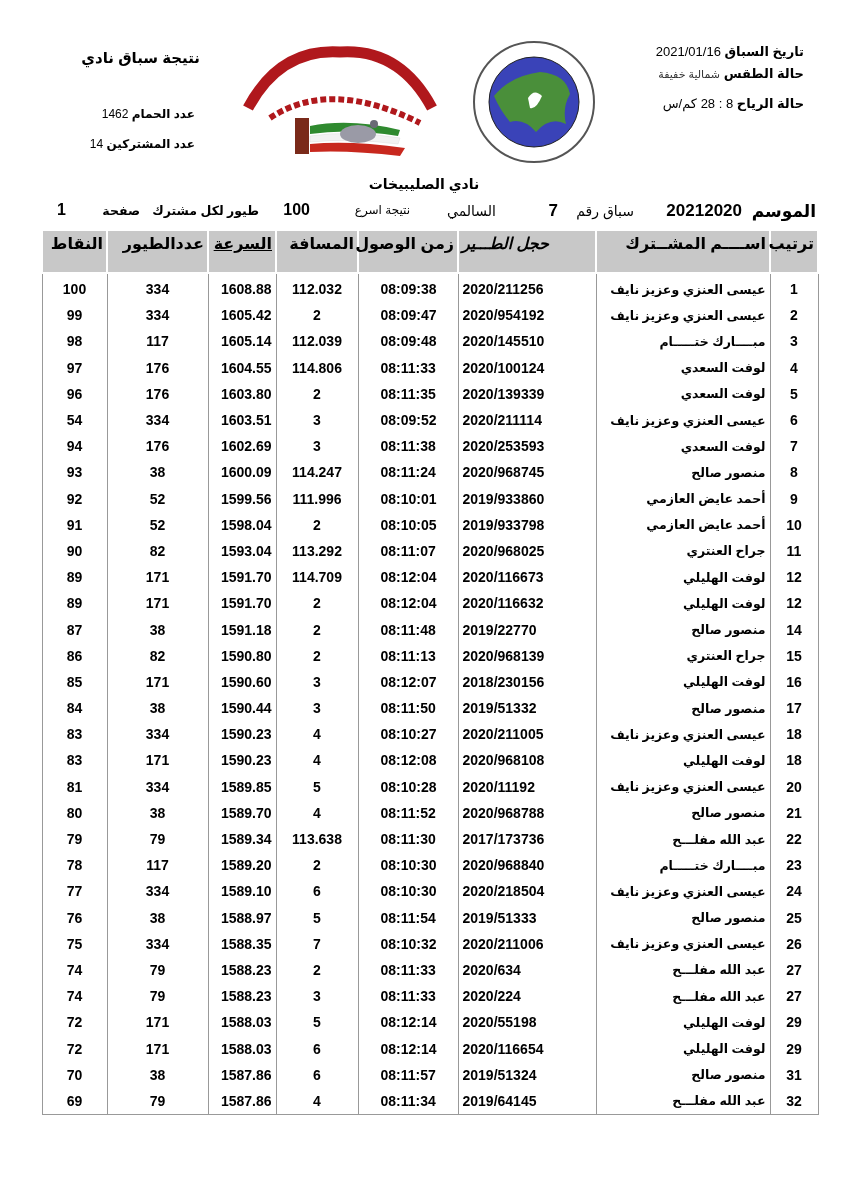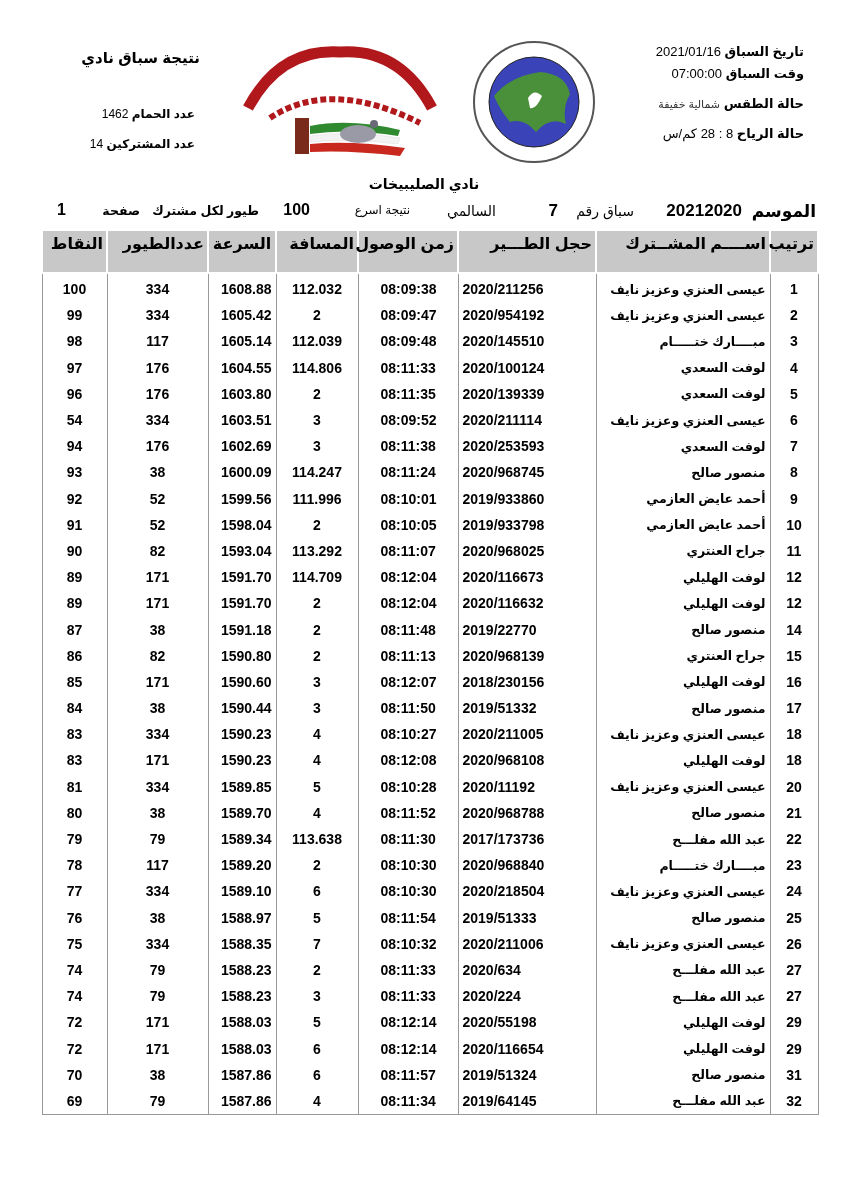--- a/index.html
+++ b/index.html
@@ -23,38 +23,34 @@
   .c-rank { text-align:center; }
   .c-name { text-align:right; font-size:12.5px !important; }
   .c-ring { text-align:left; }
   .c-time { text-align:left; padding-left:22px !important; }
   .c-dist { text-align:center; }
   .c-speed { text-align:right; }
   .c-birds { text-align:center; }
   .c-pts { text-align:center; }
   th.h-rank { text-align:center; }
   th.h-name { text-align:right; }
-  th.h-ring { text-align:right; }
+  th.h-ring { text-align:left;font-style:italic; }
   th.h-time { text-align:right; }
   th.h-dist { text-align:right; }
-  th.h-speed { text-align:center; }
+  th.h-speed { text-align:right;text-decoration:underline; }
   th.h-birds { text-align:right; }
   th.h-pts { text-align:right; }
 </style>
 </head>
 <body>
 
 <div class="abs hdr-r" style="right:44px; top:44px; width:220px;">
   <div style="height:22px;">
     <b>تاريخ السباق</b>
     <span class="val">2021/01/16</span>
-  </div>
-  <div style="height:30px;">
-    <b>وقت السباق</b>
-    <span class="val">07:00:00</span>
   </div>
   <div style="height:30px;">
     <b>حالة الطقس</b>
     <span class="val small">شمالية خفيفة</span>
   </div>
   <div style="height:22px;">
     <b>حالة الرياح</b>
     <span class="val">8 : 28 كم/س</span>
   </div>
 </div>

